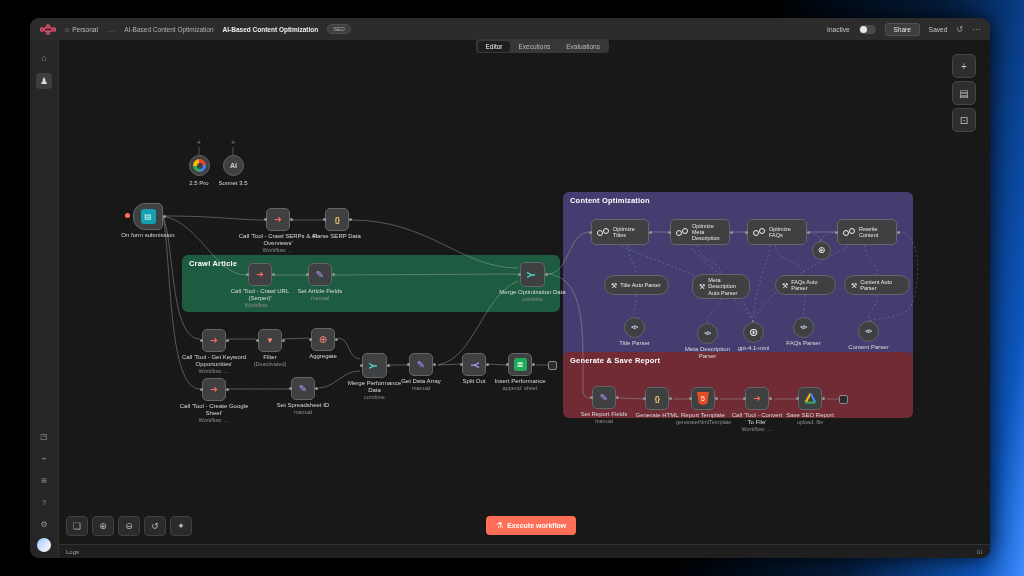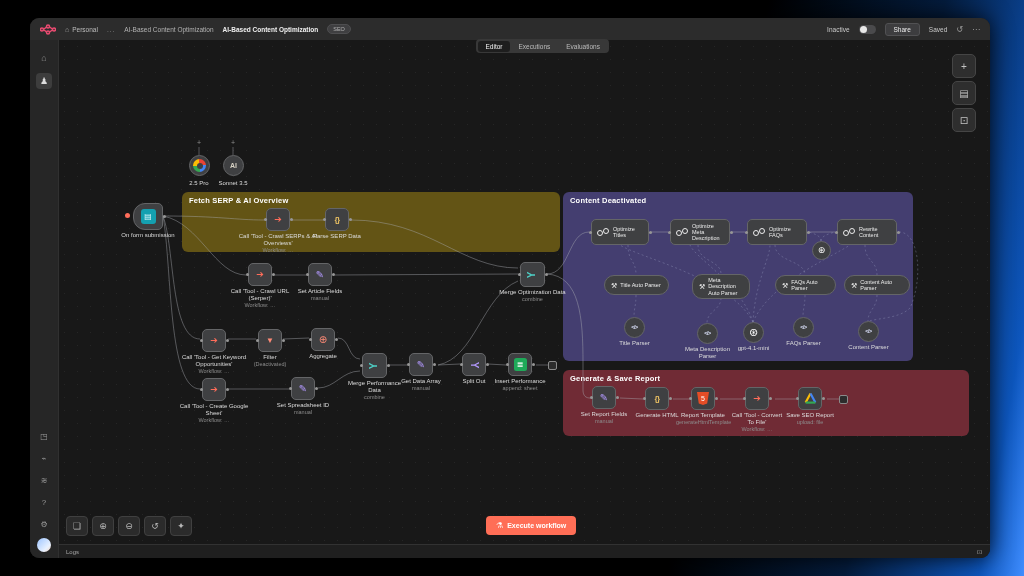--- a/index.html
+++ b/index.html
@@ -167,27 +167,27 @@
       <span class="sico">⌁</span>
       <span class="sico">≋</span>
       <span class="sico">?</span>
       <span class="sico">⚙</span>
       <span class="avatar"></span>
     </div>
   </div>
 
   <div class="canvasbg"></div>
 
-  <div class="grp g-serp" style="left:152px;top:174px;width:378px;height:60px">
-    <div class="gtitle">Fetch SERP &amp; AI Overview</div>
+  <div class="grp g-crawl" style="left:152px;top:237px;width:378px;height:57px">
+    <div class="gtitle">Crawl Article</div>
     </div>
   <div class="grp g-opt" style="left:533px;top:174px;width:350px;height:169px">
-    <div class="gtitle">Content Deactivated</div>
-    </div>
-  <div class="grp g-rep" style="left:533px;top:352px;width:406px;height:66px">
+    <div class="gtitle">Content Optimization</div>
+    </div>
+  <div class="grp g-rep" style="left:533px;top:334px;width:350px;height:66px">
     <div class="gtitle">Generate &amp; Save Report</div>
     </div>
 
   <svg class="wires" width="960" height="540" viewBox="0 0 960 540">
     <g>
       <path class="wire" d="M133,198 C190,198 205,202 234,202"></path>
       <path class="wire" d="M133,198 C170,205 185,257 216,257"></path>
       <path class="wire" d="M133,198 C145,230 140,321 170,321"></path>
       <path class="wire" d="M133,198 C142,250 138,371 170,371"></path>
       <path class="wire" d="M262,202 L293,202"></path>

